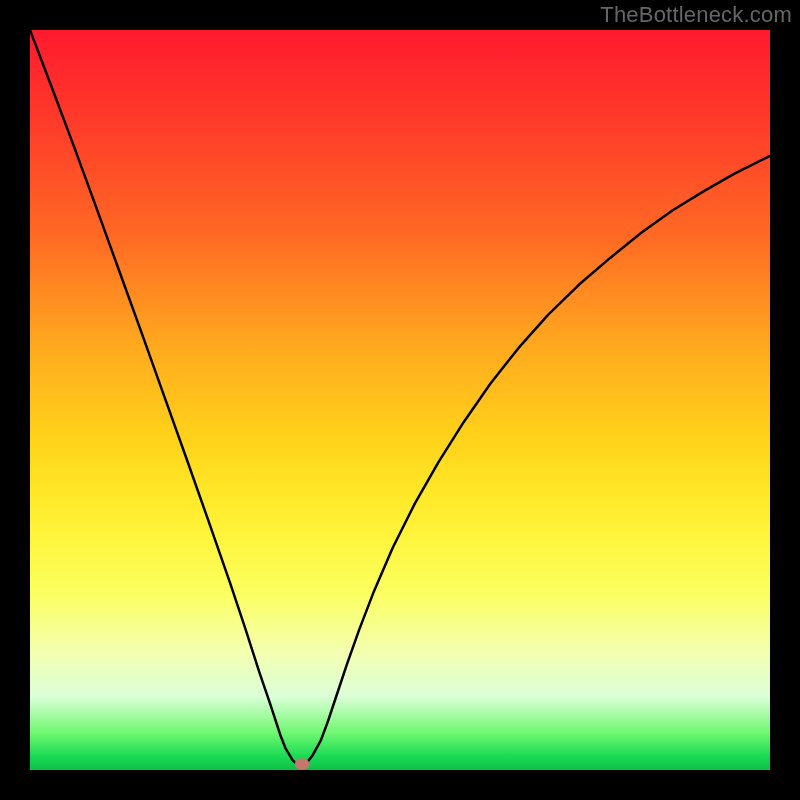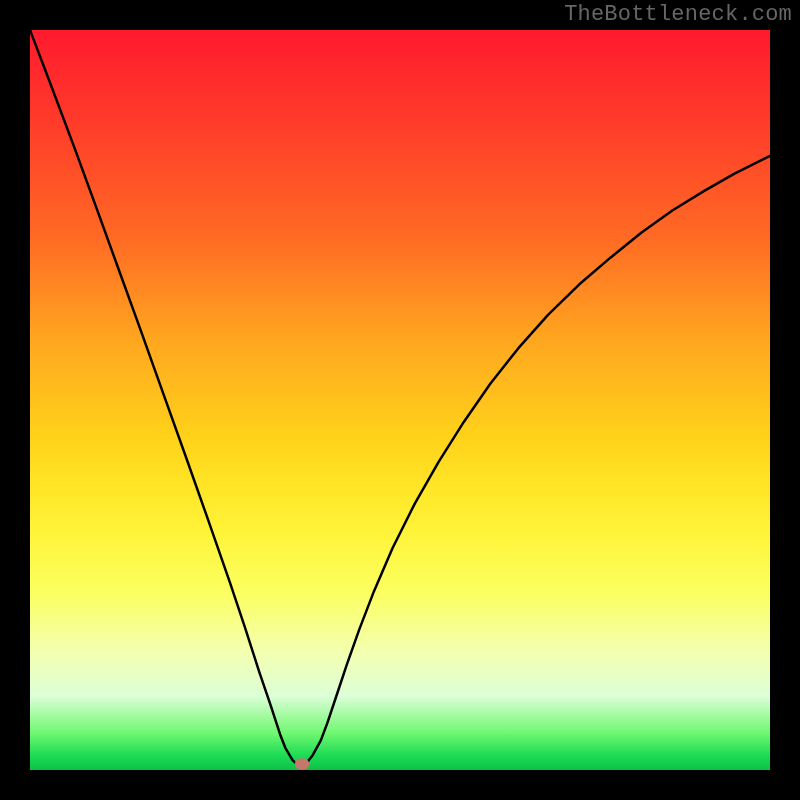--- a/index.html
+++ b/index.html
@@ -9,21 +9,20 @@
     height: 800px;
     background: #000;
     overflow: hidden;
     font-family: Arial, Helvetica, sans-serif;
   }
   .outer {
     position: relative;
     width: 800px;
     height: 800px;
     background: #000;
-    font-family: Liberation Mono, monospace;
   }
   .watermark {
     position: absolute;
     top: 2px;
     right: 8px;
     color: #666;
     font-size: 22px;
     letter-spacing: 0.2px;
     z-index: 30;
     user-select: none;

